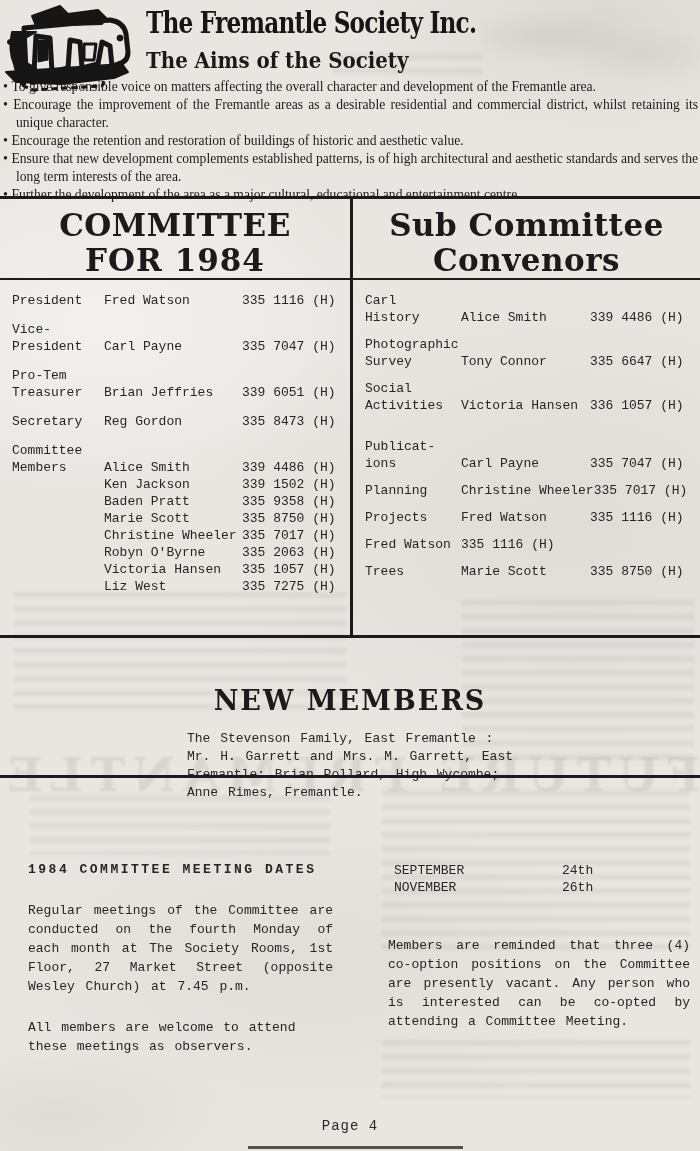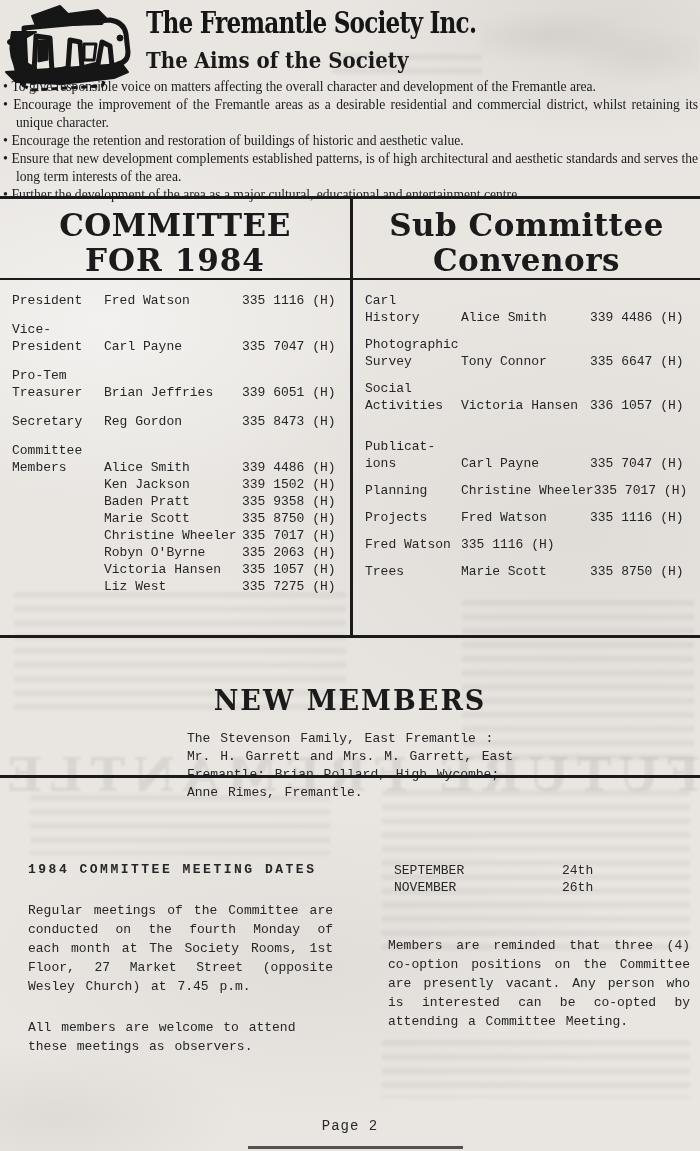--- a/index.html
+++ b/index.html
@@ -318,15 +318,15 @@
           <div>24th</div>
         </div>
         <div class="d-row">
           <div>NOVEMBER</div>
           <div>26th</div>
         </div>
       </div>
     <div class="br-note">Members are reminded that three (4) co-option positions on the Committee are presently vacant. Any person who is interested can be co-opted by attending a Committee Meeting.</div>
   </div>
 
-  <div class="footer">Page 2</div>
+  <div class="footer">Page 4</div>
   <div class="bottom-artifact"></div>
 </div>
 
 </body></html>

